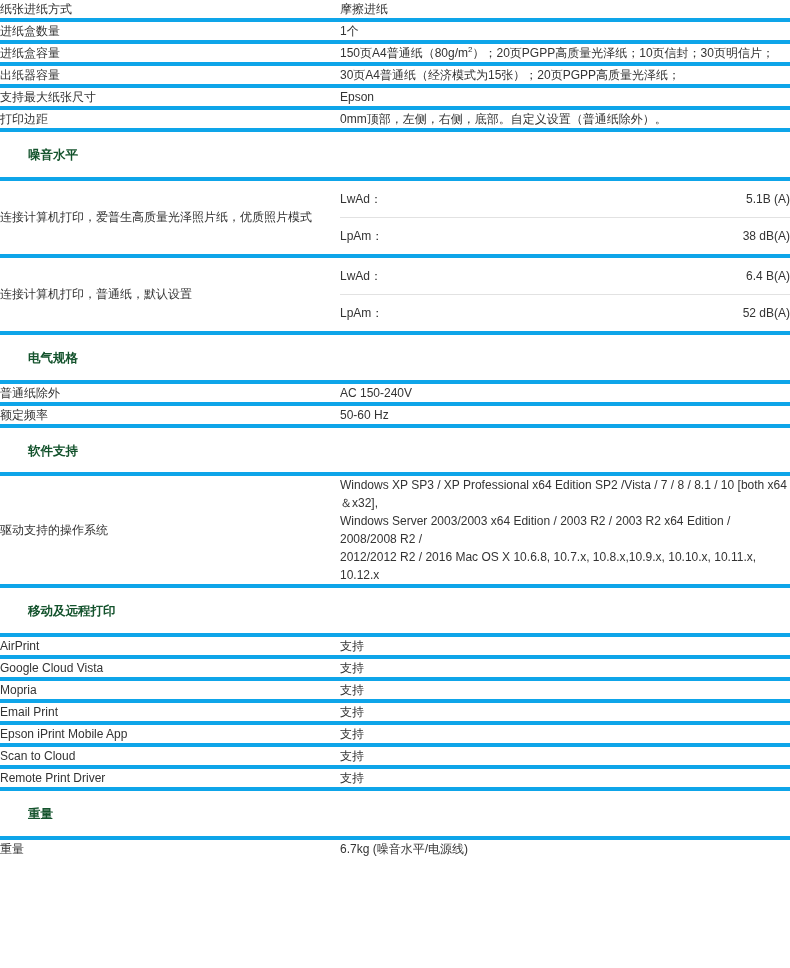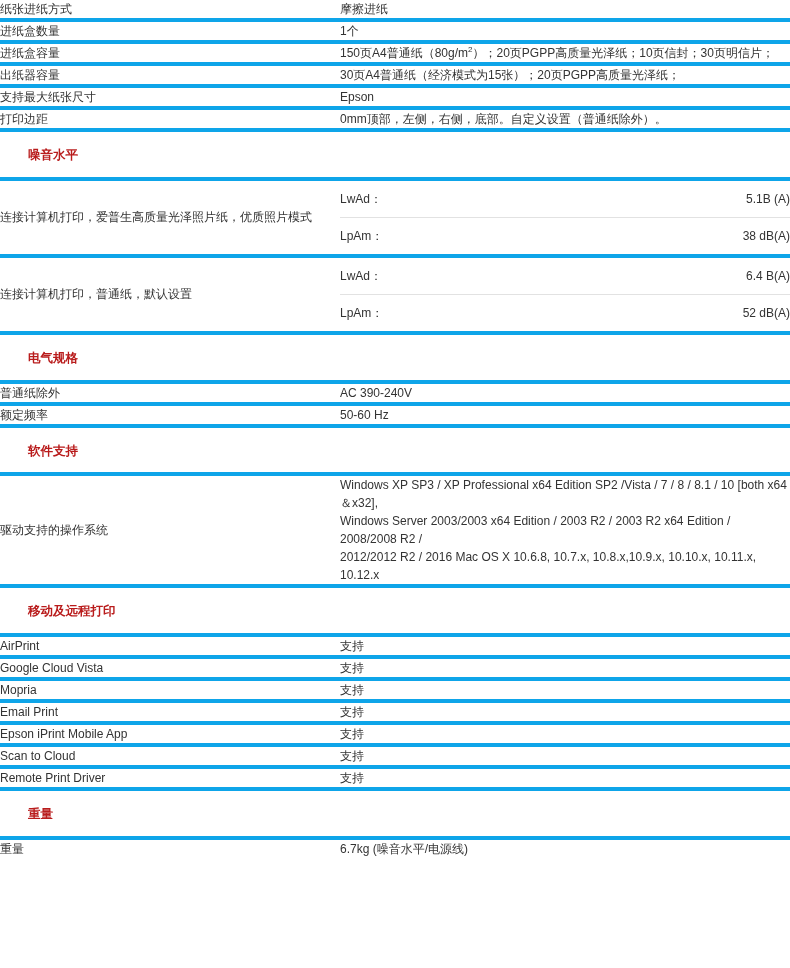--- a/index.html
+++ b/index.html
@@ -49,21 +49,21 @@
   }
   .cell-num {
     padding: 13px 18px 13px 10px;
     text-align: right;
     margin-top: 48px;
   }
   .section td {
     padding: 14px 12px 12px 28px;
     font-weight: bold;
     font-size: 12.5px;
-    color: #b91c1c;
+    color: #14532d;
   }
   .multiline {
     line-height: 1.75;
   }
   .sup {
     font-size: 8px;
     vertical-align: super;
   }
   .nowrap-os {
     white-space: pre-line;
@@ -137,21 +137,21 @@
       <td class="cell-sub tall inner-sep">LpAm：</td>
       <td class="cell-num tall inner-sep">52 dB(A)</td>
     </tr>
 
     <tr class="row-line section">
       <td colspan="3">电气规格</td>
     </tr>
 
     <tr class="row-line">
       <td class="cell-label">普通纸除外</td>
-      <td class="cell-value" colspan="2">AC 390-240V</td>
+      <td class="cell-value" colspan="2">AC 150-240V</td>
     </tr>
     <tr class="row-line">
       <td class="cell-label">额定频率</td>
       <td class="cell-value" colspan="2">50-60 Hz</td>
     </tr>
 
     <tr class="row-line section">
       <td colspan="3">软件支持</td>
     </tr>
 

